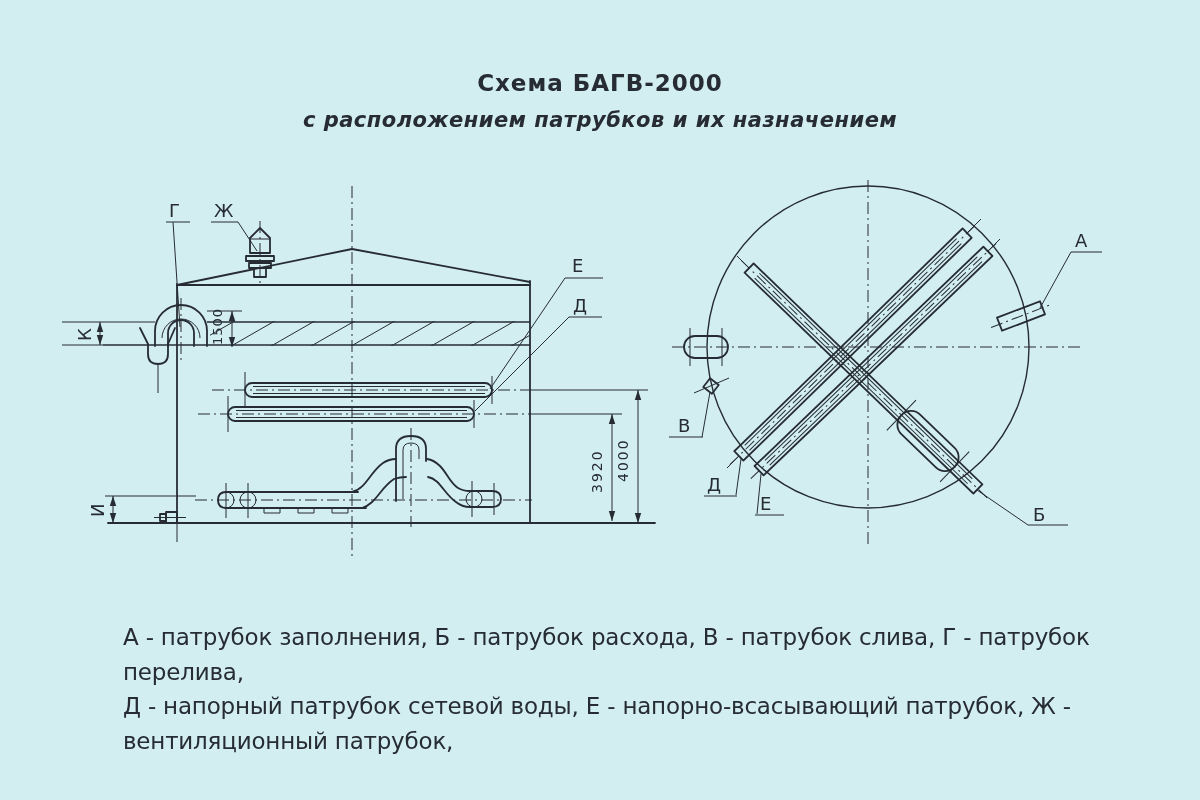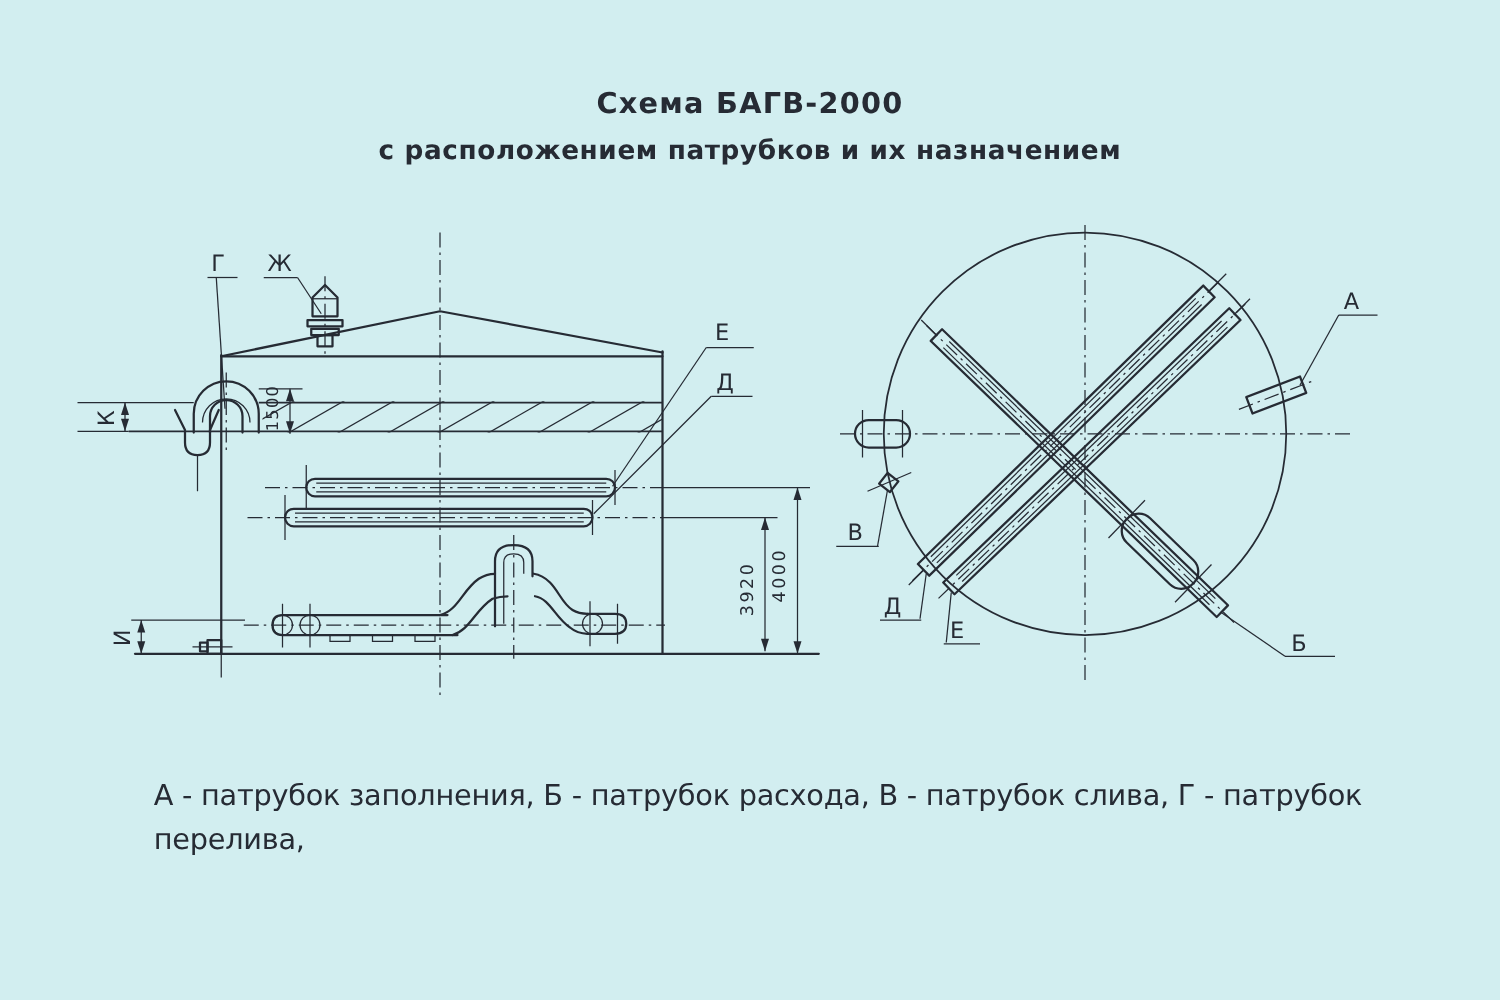--- a/index.html
+++ b/index.html
@@ -1,21 +1,21 @@
 <!DOCTYPE html>
 <html style="--background: #d2eef0; --ink: #262b34;"><head>
 <meta charset="utf-8">
 <style>
   :root{ --background:#d2eef0; --ink:#262b34; }
   html,body{margin:0;padding:0;}
   body{background:#9fb8ba;font-family:"DejaVu Sans",sans-serif;}
   .canvas{position:relative;width:1200px;height:800px;background:var(--background);overflow:hidden;margin:0 auto;}
   .title{position:absolute;left:0;width:1200px;text-align:center;color:var(--ink);font-weight:bold;}
   .title1{top:70px;font-size:23px;letter-spacing:1px;}
-  .title2{top:108px;font-size:21px;letter-spacing:0.5px;}
+  .title2{top:108px;font-size:21px;letter-spacing:0.5px;font-style:italic;}
   .legend{position:absolute;left:123px;top:620px;width:1010px;color:var(--ink);font-size:23px;line-height:34.5px;letter-spacing:-0.2px;}
   svg{position:absolute;left:0;top:0;}
   .ln{fill:none;stroke:var(--ink);stroke-width:1.8;stroke-linecap:round;stroke-linejoin:round;}
   .md{fill:none;stroke:var(--ink);stroke-width:1.4;}
   .thin{fill:none;stroke:var(--ink);stroke-width:1;}
   .cl{fill:none;stroke:var(--ink);stroke-width:1;stroke-dasharray:12 4 2 4;}
   .lbl{fill:var(--ink);font-size:18px;font-family:"DejaVu Sans",sans-serif;}
   .dim{fill:var(--ink);font-size:13px;letter-spacing:1px;font-family:"DejaVu Sans",sans-serif;}
   .dim2{fill:var(--ink);font-size:14px;letter-spacing:2px;font-family:"DejaVu Sans",sans-serif;}
 </style>
@@ -261,15 +261,16 @@
 
         <text class="lbl" x="1033" y="521">Б</text>
         <line class="thin" x1="1028" y1="525" x2="1068" y2="525"></line>
         <line class="thin" x1="1028" y1="525" x2="977" y2="490"></line>
       </g>
     </g>
   </svg>
 
   <div class="legend">
     <div>А - патрубок заполнения, Б - патрубок расхода, В - патрубок слива, Г - патрубок перелива,</div>
+    <div>Д - напорный патрубок сетевой воды, Е - напорно-всасывающий патрубок, Ж - вентиляционный патрубок,</div>
   </div>
 
 </div>
 
 </body></html>

